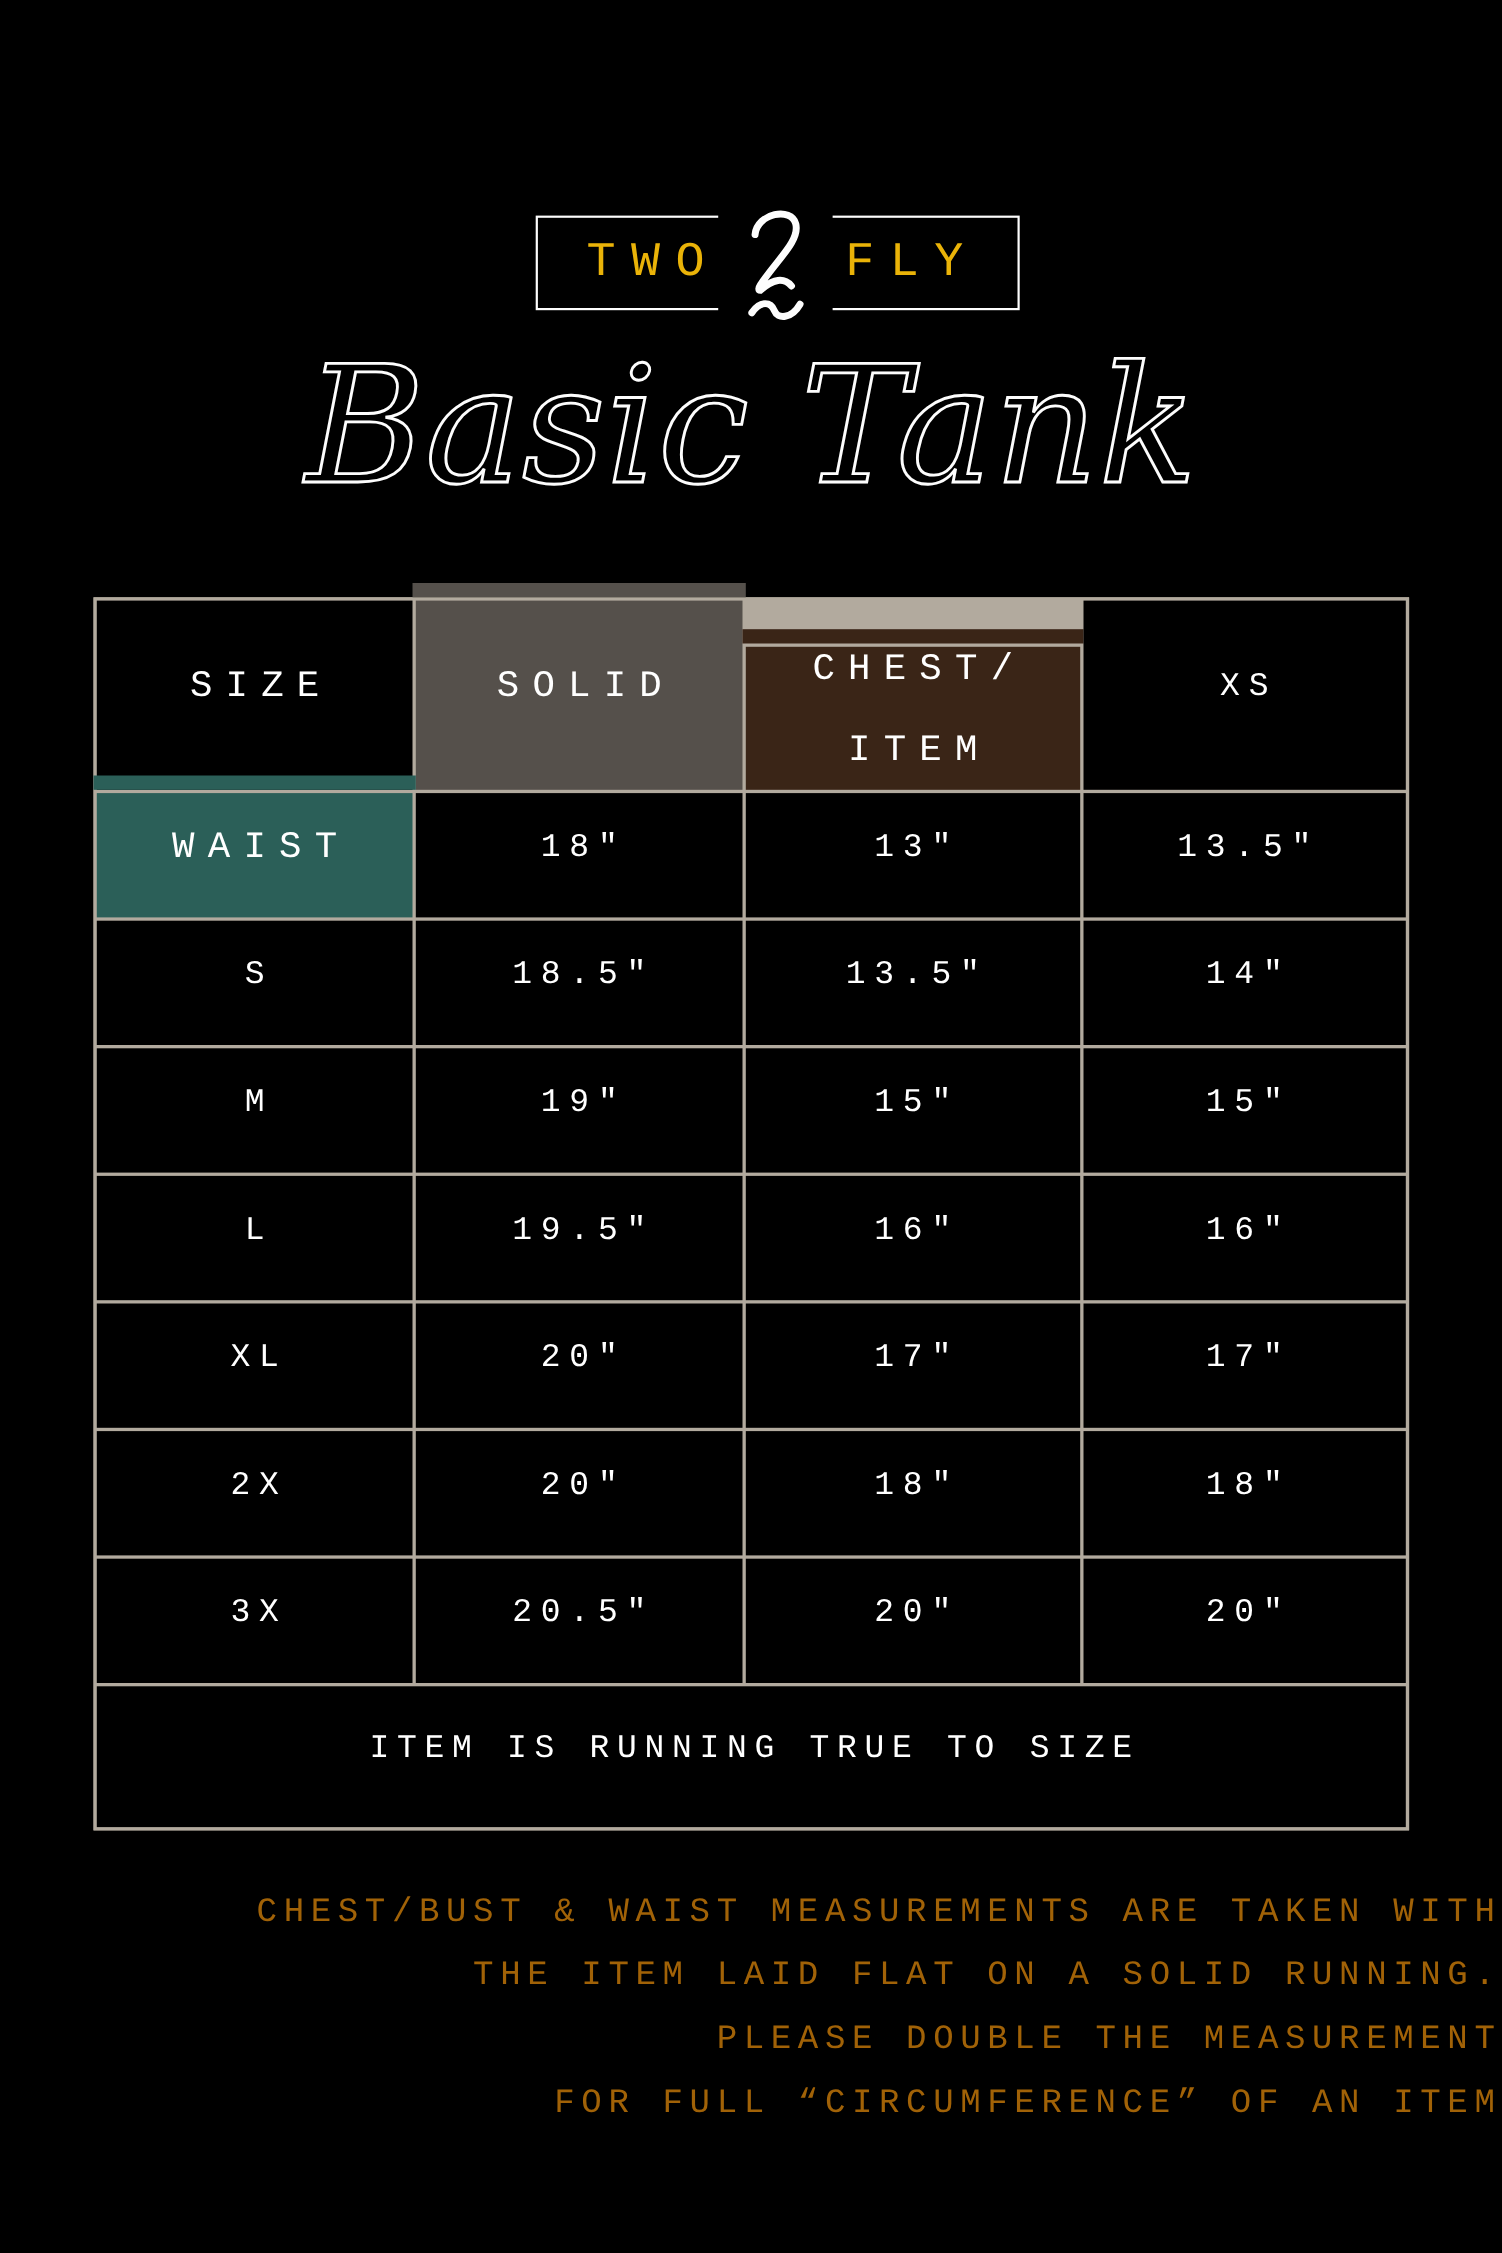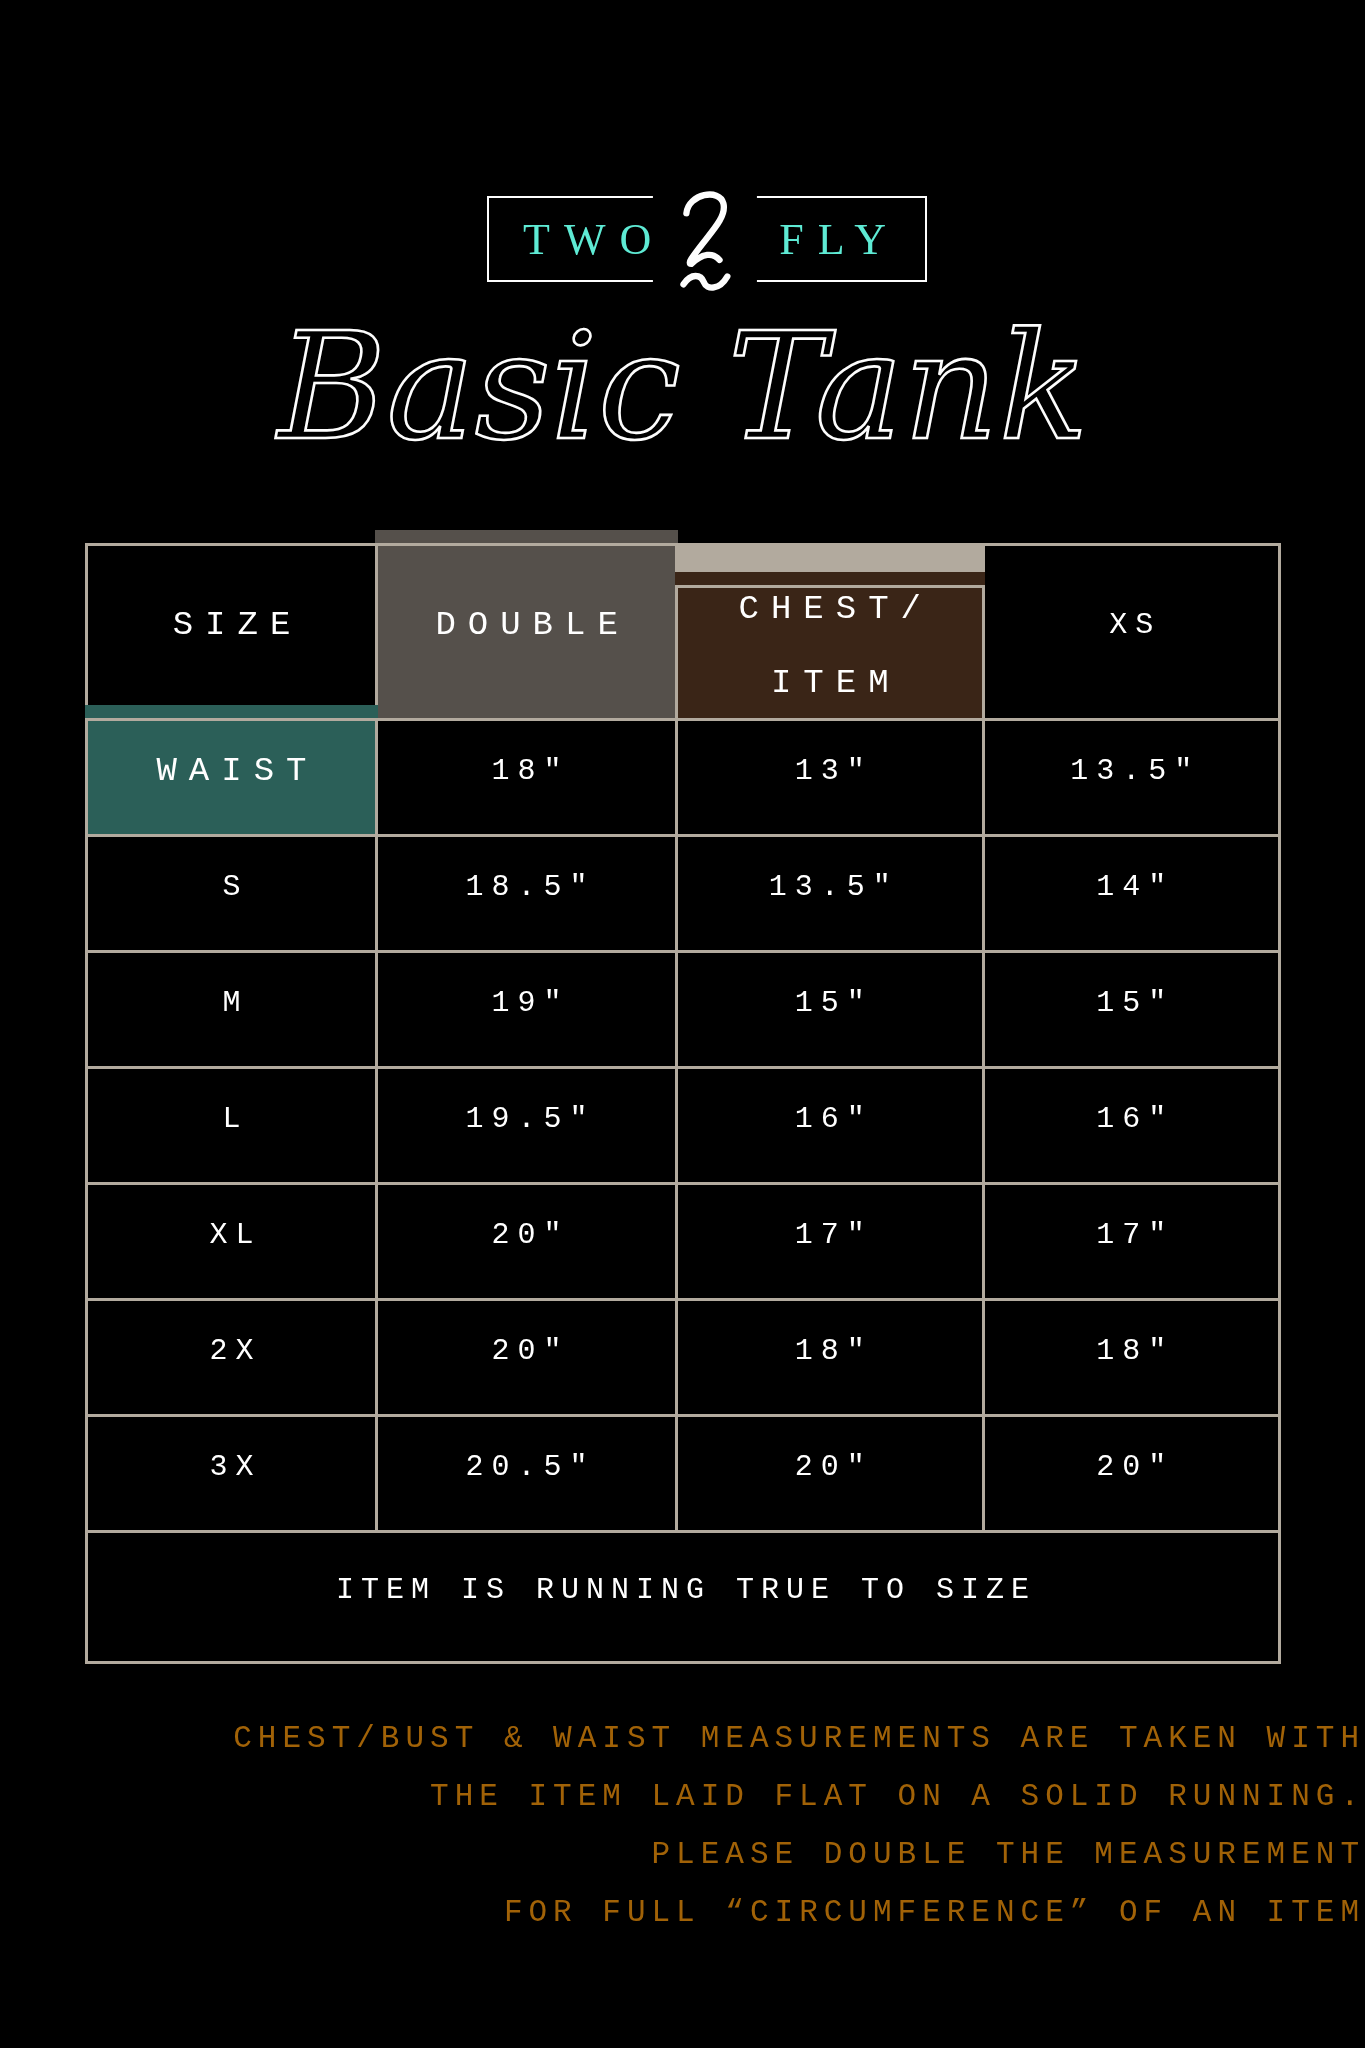--- a/index.html
+++ b/index.html
@@ -13,24 +13,24 @@
   
   .logo-box{
     position:relative;
     width:436px;height:82px;
     border:2.5px solid #fdfdfd;
     margin:196px auto 0;
     transform:translateX(24px);
     display:flex;align-items:center;justify-content:center;
   }
   .logo-word{
-    font-family:Liberation Serif, serif;
+    font-family:Liberation Mono, monospace;
     font-size:44px;font-weight:400;
     letter-spacing:14px;padding-left:10px;
-    color:#5eead4;
+    color:#eab308;
   }
   .logo-gap{width:104px;flex:none;}
   .numeral-wrap{
     position:absolute;left:50%;top:-14px;
     transform:translateX(-52%);
     width:96px;height:112px;
     background:#000;
     padding:0 4px;
   }
   
@@ -97,21 +97,21 @@
 
 <div class="title-wrap">
   <svg width="820" height="200" viewBox="0 0 820 200" xmlns="http://www.w3.org/2000/svg">
     <text x="410" y="140" font-family="DejaVu Serif, serif" font-style="italic" font-size="148" fill="none" stroke="#fdfdfd" stroke-width="2.6" text-anchor="middle">Basic Tank</text>
   </svg>
 </div>
 
 <div class="chart">
 
   <div class="cell head">SIZE</div>
-  <div class="cell head head-length strip">DOUBLE</div>
+  <div class="cell head head-length strip">SOLID</div>
   <div class="cell head head-chest strip head-col">
     <span>
       <span>CHEST/</span><br>
       <span>ITEM</span>
     </span>
   </div>
   <div class="cell data">XS</div>
 
   <div class="cell head head-waist strip">WAIST</div>
   <div class="cell data">18"</div>

